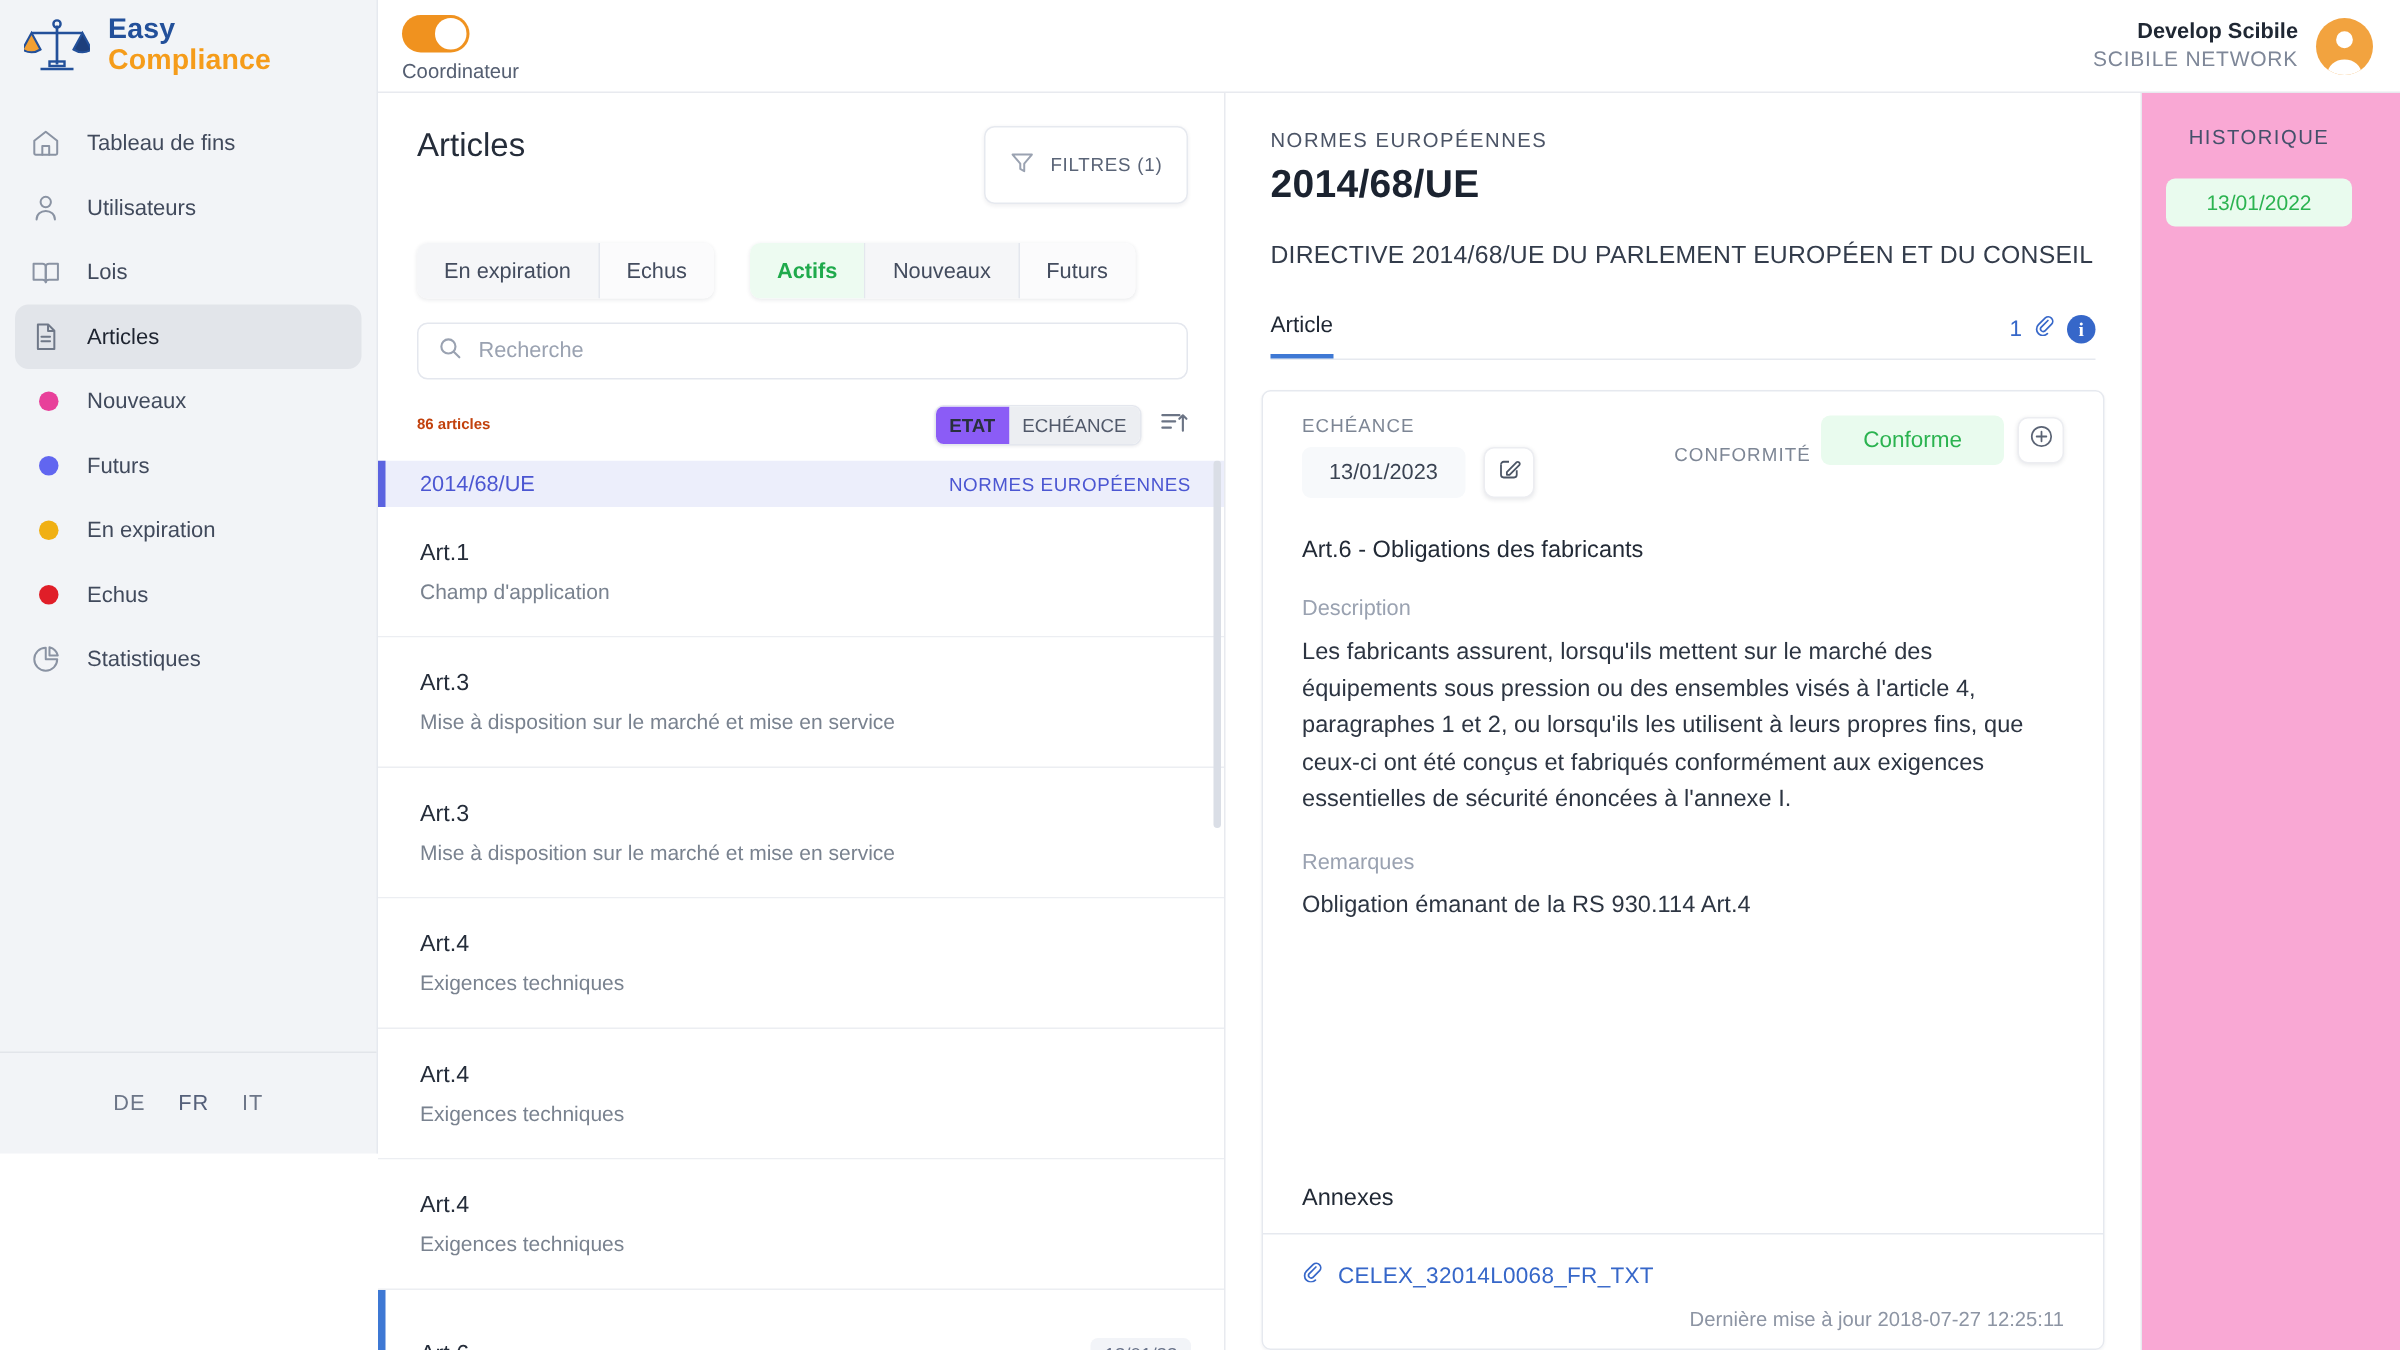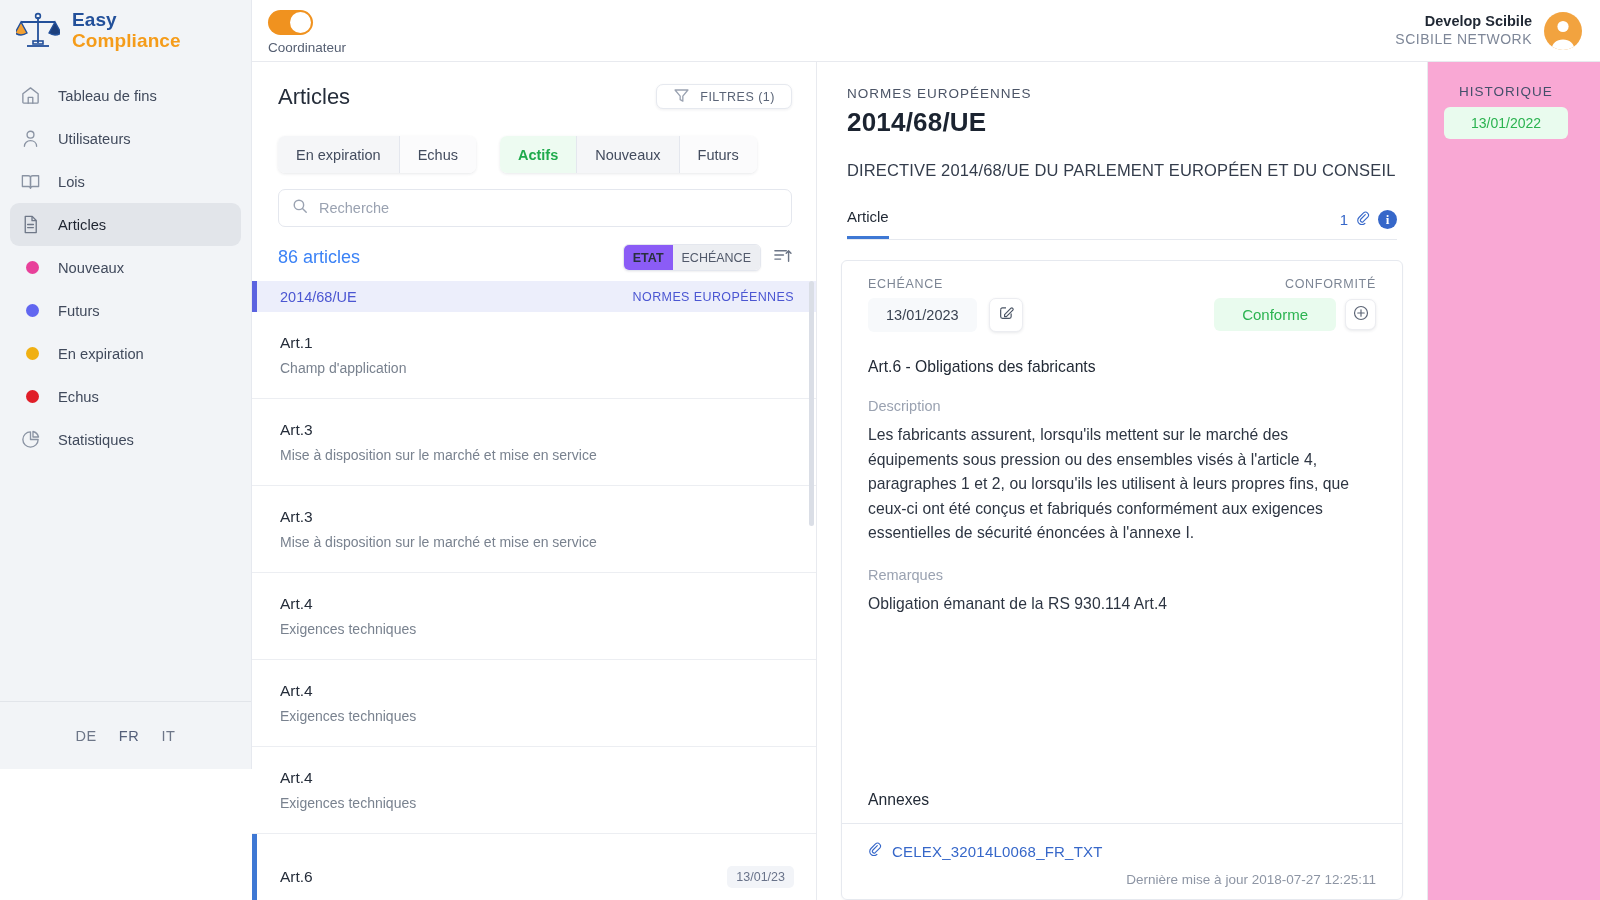--- a/index.html
+++ b/index.html
@@ -81,21 +81,21 @@
     width: 565px; min-width: 565px; background: #fff;
     border-right: 1px solid #e8eaef;
     display: flex; flex-direction: column; position: relative;
   }
   .list-head { padding: 22px 24px 0 26px; }
   .list-title-row { display: flex; align-items: flex-start; justify-content: space-between; }
   .list-title { font-size: 22px; color: #252d3a; }
   .filter-btn {
     display: flex; align-items: center; gap: 10px;
     border: 1px solid #e6e9ef; background: #fff; border-radius: 7px;
-    height: 25px; padding: 0 16px; box-shadow: 0 1px 3px rgba(25,35,60,.07);
+    height: 52px; padding: 0 16px; box-shadow: 0 1px 3px rgba(25,35,60,.07);
     font-size: 12.5px; color: #5a6477; letter-spacing: .5px; cursor: pointer;
   }
   .seg-row { display: flex; gap: 24px; margin-top: 26px; }
   .seg { display: flex; border-radius: 7px; overflow: hidden; box-shadow: 0 1px 3px rgba(25,35,60,.10); background:#fff;}
   .seg .opt {
     height: 37px; display: flex; align-items: center; justify-content: center;
     padding: 0 18px; font-size: 14.5px; color: #434c5e;
     background: #f5f6f8; border-right: 1px solid #e4e7ee; cursor: pointer; white-space: nowrap;
   }
   .seg .opt:last-child { border-right: none; }
@@ -109,21 +109,21 @@
   .search-box input {
     border: none; outline: none; font-size: 14.5px; color: #3c4454;
     font-family: "Liberation Sans", sans-serif; flex: 1;
   }
   .search-box input::placeholder { color: #9aa2b1; }
 
   .count-row {
     display: flex; align-items: center; justify-content: space-between;
     margin-top: 17px; padding-bottom: 10px;
   }
-  .count-txt { font-size: 18px; color: #3b82f6; }
+  .count-txt { font-size: 10px; color: #c2410c; font-weight: bold; }
   .sort-group { display: flex; align-items: center; gap: 12px; }
   .sort-seg {
     display: flex; border: 1px solid #e4e7ee; border-radius: 6px; overflow: hidden;
     box-shadow: 0 1px 2px rgba(25,35,60,.07); background: #fff;
   }
   .sort-seg .opt { height: 25px; display: flex; align-items: center; padding: 0 9px; font-size: 12.5px; color: #51596a; cursor: pointer; }
   .sort-seg .opt.on { background: #8b5cf6; font-weight: bold; color: #28303d; }
   .sort-seg .opt.off { background: #eceef2; }
 
   .list-scroll { flex: 1 1 auto; overflow: hidden; position: relative; }
@@ -186,21 +186,21 @@
   .ech-line { display: flex; align-items: center; gap: 12px; }
   .ech-val {
     background: #f7f9fb; border-radius: 6px; padding: 9px 18px;
     font-size: 14.5px; color: #3a4352;
   }
   .sq-btn {
     width: 34px; height: 34px; border: 1px solid #ecedf1; border-radius: 7px; background: #fff;
     display: flex; align-items: center; justify-content: center;
     box-shadow: 0 1px 3px rgba(25,35,60,.10); cursor: pointer;
   }
-  .meta-r { display: flex; flex-direction: column; align-items: flex-end; gap: 7px; text-align: center; }
+  .meta-r { display: flex; flex-direction: row; align-items: flex-end; gap: 7px; text-align: center; }
   .conf-line { display: flex; align-items: center; gap: 9px; }
   .conf-pill {
     background: #e9fbee; color: #2bb350; font-size: 15px;
     border-radius: 6px; padding: 8px 28px;
   }
   .circ-btn {
     width: 31px; height: 31px; border: 1px solid #ecedf1; border-radius: 7px; background: #fff;
     display: flex; align-items: center; justify-content: center;
     box-shadow: 0 1px 3px rgba(25,35,60,.10); cursor: pointer;
   }
@@ -214,21 +214,21 @@
   .annex-title { font-size: 15.7px; color: #222a36; }
   .annex-list { border-top: 1px solid #e6e9ef; padding: 18px 26px 0 26px; }
   .annex-item { display: flex; align-items: center; gap: 10px; }
   .annex-link { font-size: 15px; color: #3667c9; letter-spacing: .2px; cursor: pointer; }
   .updated { text-align: right; font-size: 13.5px; color: #8d95a4; padding: 12px 26px 12px 0; }
 
   
   .history { width: 172px; min-width: 172px; background: #f9a8d4; padding: 22px 32px 0 16px; text-align: center; }
   .hist-title { font-size: 13.5px; color: #44506a; letter-spacing: 1px; }
   .hist-pill {
-    margin-top: 8px; background: #e9fbee; color: #2bb350; font-size: 14px;
+    margin-top: 20px; background: #e9fbee; color: #2bb350; font-size: 14px;
     border-radius: 6px; padding: 8px 10px; cursor: pointer;
   }
 </style>
 </head>
 <body>
 
 <div class="app">
 
   <aside class="sidebar">
 

